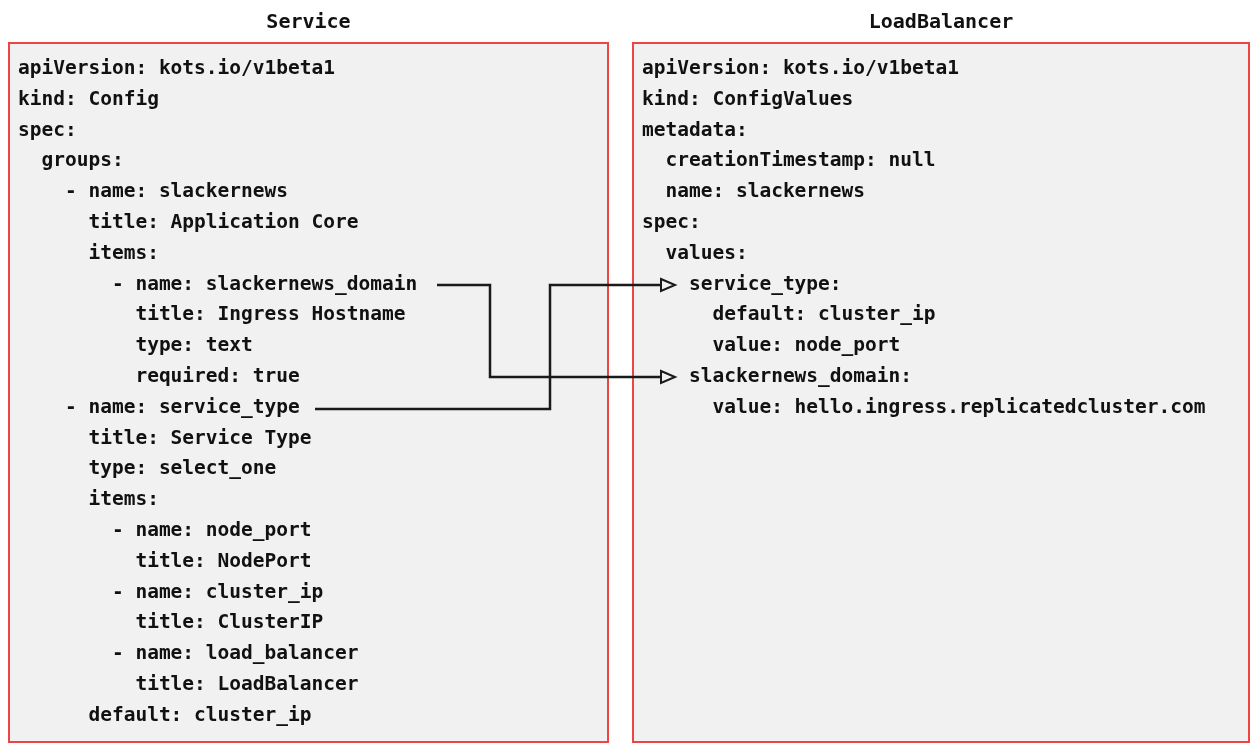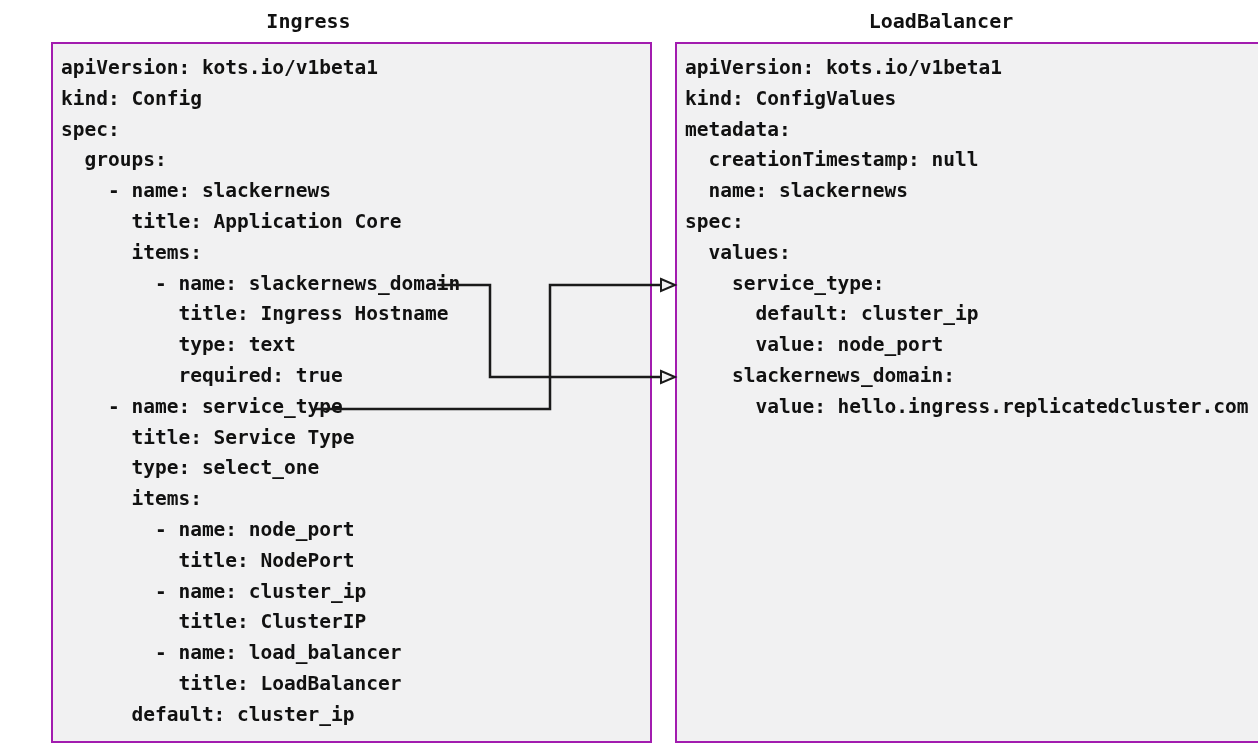--- a/index.html
+++ b/index.html
@@ -27,22 +27,21 @@
   }
   #title-config { left: 8px; width: 601px; }
   #title-configvalues { left: 632px; width: 618px; }
 
   .code-box {
     position: absolute;
     top: 42px;
     height: 701px;
     box-sizing: border-box;
     background: #f1f1f2;
-    border: 2px solid #a21caf;
-    margin-left: 43px;
+    border: 2px solid #ef4444;
   }
   #box-config { left: 8px; width: 601px; }
   #box-configvalues { left: 632px; width: 618px; }
 
   pre.code {
     margin: 0;
     padding: 9px 6px 0 8px;
     font-family: "DejaVu Sans Mono", monospace;
     font-weight: bold;
     font-size: 19.5px;
@@ -57,21 +56,21 @@
     top: 0;
     width: 1258px;
     height: 756px;
     pointer-events: none;
     z-index: 5;
   }
 </style>
 </head>
 <body>
 
-<div class="panel-title" id="title-config">Ingress</div>
+<div class="panel-title" id="title-config">Service</div>
 
 <div class="panel-title" id="title-configvalues">LoadBalancer</div>
 
 <div class="code-box" id="box-config">
   <pre class="code">apiVersion: kots.io/v1beta1
 kind: Config
 spec:
   groups:
     - name: slackernews
       title: Application Core

